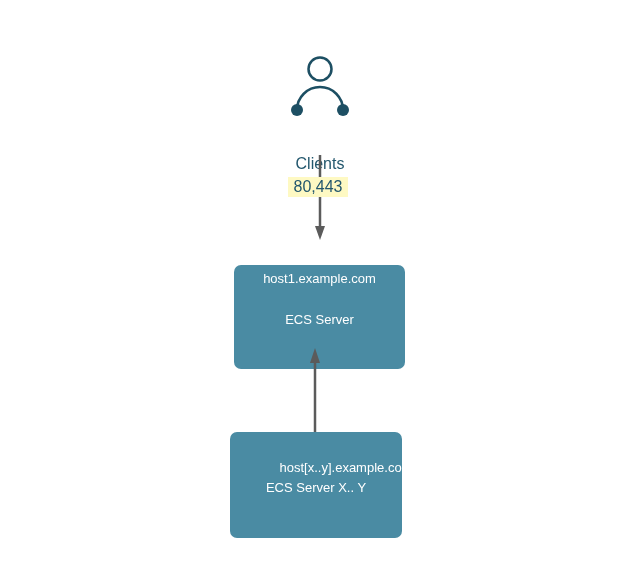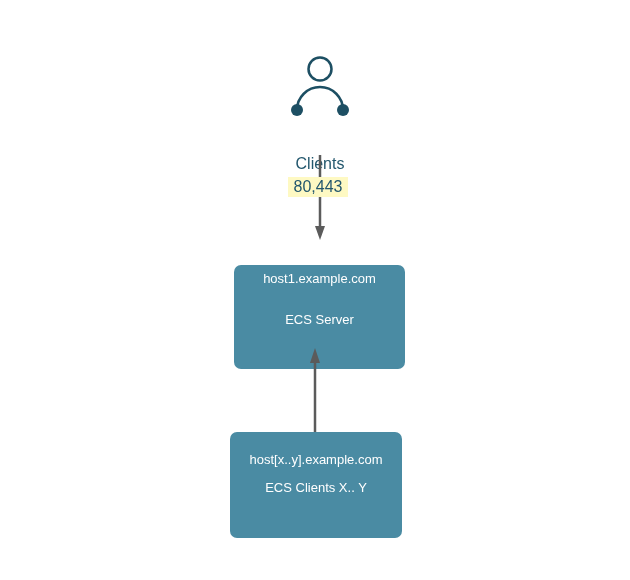--- a/index.html
+++ b/index.html
@@ -59,21 +59,21 @@
     line-height: 15px;
   }
   .node-title {
     position: absolute; left: 0; width: 100%;
     text-align: center;
     font-size: 13px;
     line-height: 21px;
   }
   .node-server .node-subtitle { top: 6px; }
   .node-server .node-title    { top: 44px; }
-  .node-agents .node-subtitle { top: 20px; }
+  .node-agents .node-subtitle { top: 28px; padding-left: 30px; }
   .node-agents .node-title    { top: 45px; }
 
   
   .up-arrow { left: 305px; top: 346px; }
 </style>
 </head>
 <body>
 
 <div class="canvas">
 
@@ -98,16 +98,16 @@
     <div class="node-title">ECS Server</div>
   </div>
 
   <svg class="abs up-arrow" width="20" height="86" viewBox="0 0 20 86">
     <polygon points="10,2 5,17 15,17" fill="#5b5b5b"></polygon>
     <line x1="10" y1="16" x2="10" y2="86" stroke-width="2.5" stroke="#5b5b5b"></line>
   </svg>
 
   <div class="abs node node-agents">
     <div class="node-subtitle">host[x..y].example.com</div>
-    <div class="node-title">ECS Clients X.. Y</div>
+    <div class="node-title">ECS Server X.. Y</div>
   </div>
 
 </div>
 
 </body></html>

